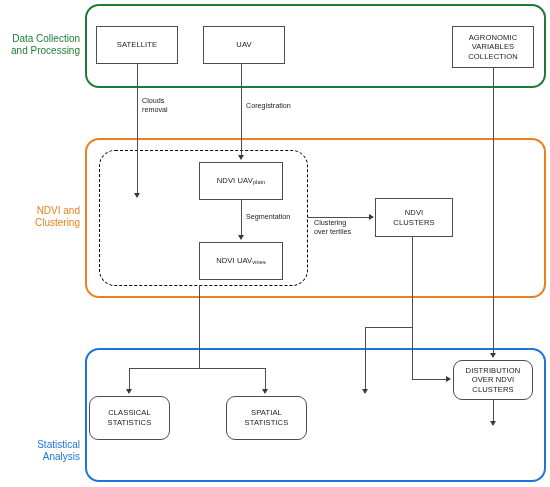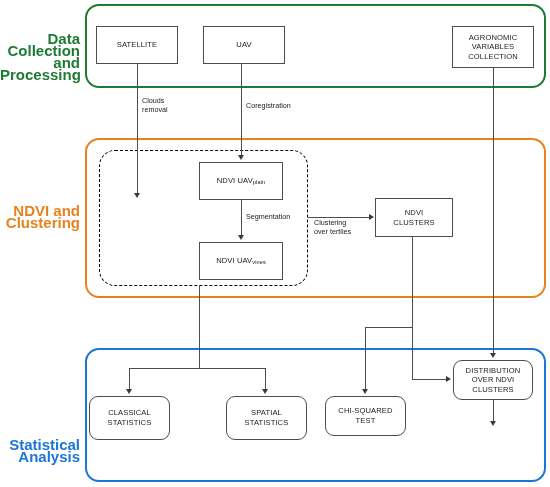--- a/index.html
+++ b/index.html
@@ -5,21 +5,21 @@
   html,body{margin:0;padding:0;background:#ffffff;}
   body{font-family:"Liberation Sans", sans-serif;}
   #canvas{position:relative;width:550px;height:487px;background:#fff;overflow:hidden;}
 
   
   .section{position:absolute;border-radius:14px;box-sizing:border-box;background:transparent;}
   .sec-green{border:2px solid #1E7B34;}
   .sec-orange{border:2px solid #E8821E;}
   .sec-blue{border:2px solid #1C75D8;}
 
-  .sec-label{position:absolute;font-size:15px;font-weight:bold;line-height:12px;text-align:right;}
+  .sec-label{position:absolute;font-size:10px;font-weight:normal;line-height:12px;text-align:right;}
   .lbl-green{color:#1E7B34;}
   .lbl-orange{color:#E8821E;}
   .lbl-blue{color:#1C75D8;}
 
   
   .dashed-group{position:absolute;border:1.6px dashed #000;border-radius:16px;box-sizing:border-box;}
 
   
   .node{position:absolute;box-sizing:border-box;border:1px solid #4d4d4d;background:#fff;
         display:flex;align-items:center;justify-content:center;text-align:left;
@@ -95,24 +95,20 @@
   <div class="node rounded" style="left:89px;top:396px;width:81px;height:44px;flex-direction:column;">
     <span>CLASSICAL</span>
     <span>STATISTICS</span>
   </div>
 
   <div class="node rounded" style="left:226px;top:396px;width:81px;height:44px;flex-direction:column;">
     <span>SPATIAL</span>
     <span>STATISTICS</span>
   </div>
 
-  <div class="node rounded" style="left:325px;top:396px;width:81px;height:40px;flex-direction:column;">
-    <span>CHI-SQUARED</span>
-    <span>TEST</span>
-  </div>
 
   <div class="node rounded" style="left:453px;top:360px;width:80px;height:40px;flex-direction:column;">
     <span>DISTRIBUTION</span>
     <span>OVER NDVI</span>
     <span>CLUSTERS</span>
   </div>
 
 
   <div class="ln vl" style="left:137px;top:64px;height:130px;"></div>
   <div class="arrow" style="left:133.6px;top:193px;"></div>

